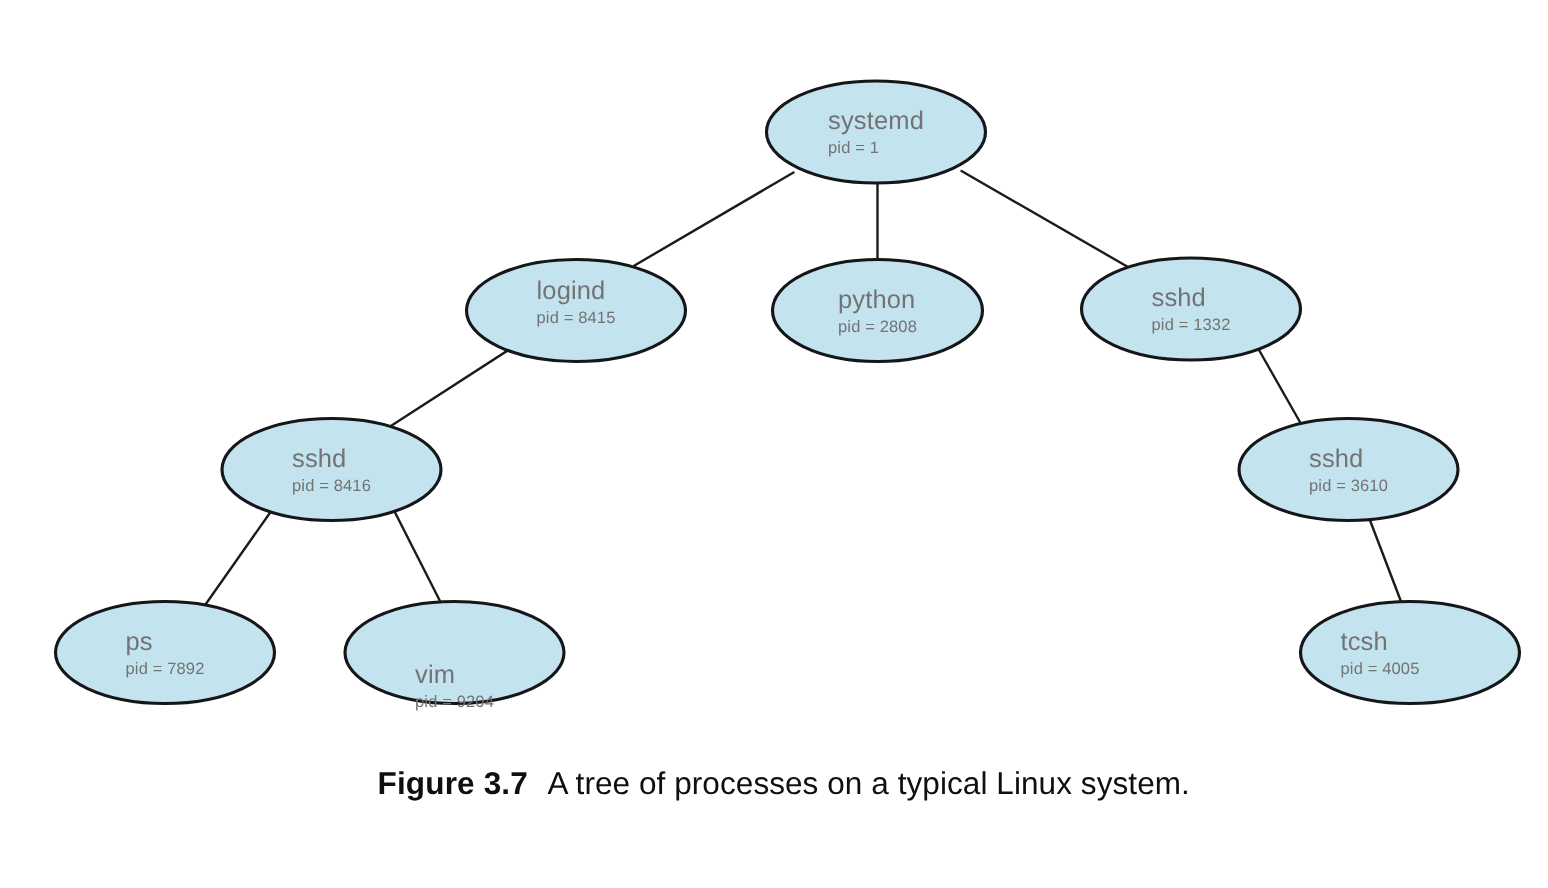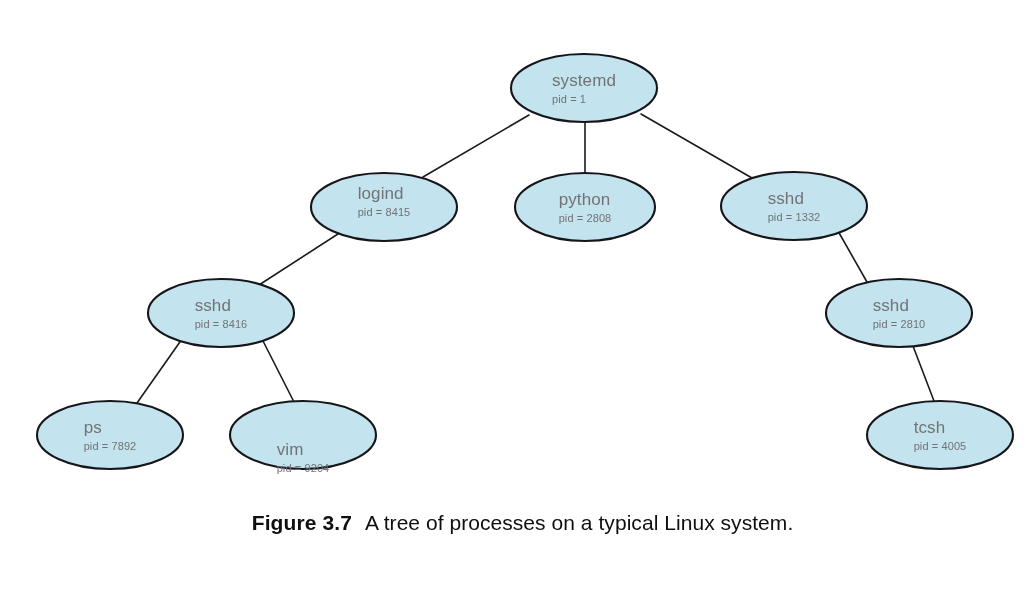--- a/index.html
+++ b/index.html
@@ -131,31 +131,31 @@
       <div class="node-label" style="left: 794px; top: 206px;">
         <span class="node-name">sshd</span>
         <span class="node-pid">pid = 1332</span>
       </div>
       <div class="node-label" style="left: 221px; top: 313px;">
         <span class="node-name">sshd</span>
         <span class="node-pid">pid = 8416</span>
       </div>
       <div class="node-label" style="left: 899px; top: 313px;">
         <span class="node-name">sshd</span>
-        <span class="node-pid">pid = 2810</span>
+        <span class="node-pid">pid = 3610</span>
       </div>
       <div class="node-label" style="left: 110px; top: 435px;">
         <span class="node-name">ps</span>
         <span class="node-pid">pid = 7892</span>
       </div>
       <div class="node-label" style="left: 303px; top: 457px;">
         <span class="node-name">vim</span>
         <span class="node-pid">pid = 9204</span>
       </div>
-      <div class="node-label" style="left: 940px; top: 435px;">
+      <div class="node-label" style="left: 920px; top: 435px;">
         <span class="node-name">tcsh</span>
         <span class="node-pid">pid = 4005</span>
       </div>
     </div>
 
   <div id="caption">
     <span class="cap-label">Figure 3.7</span><span class="cap-text">A tree of processes on a typical Linux system.</span>
   </div>
 
 </div>

